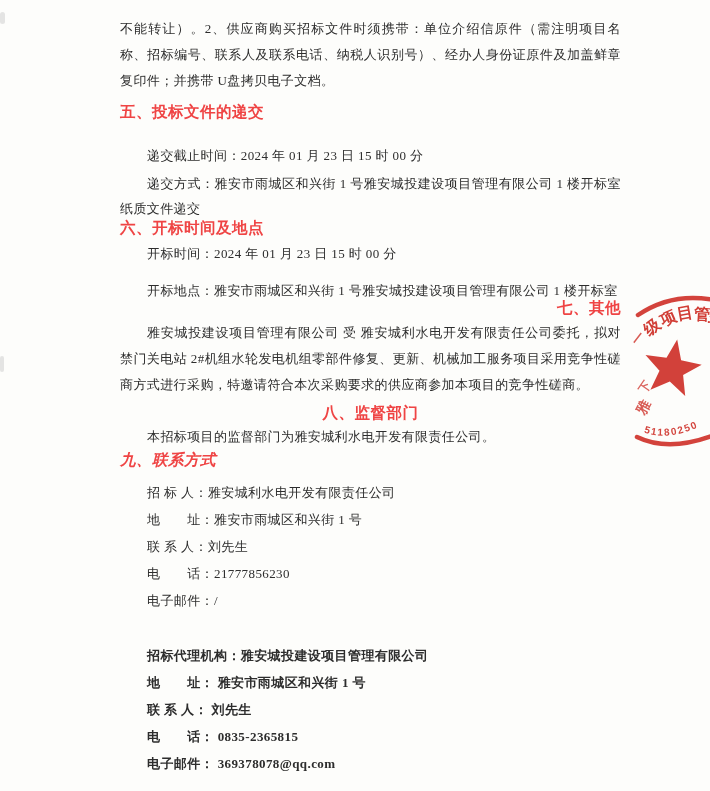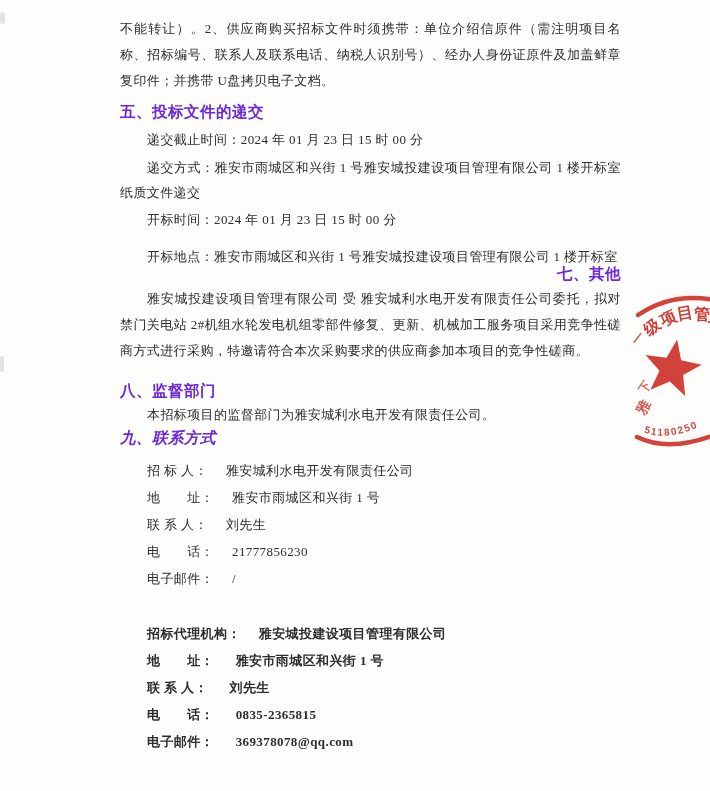--- a/index.html
+++ b/index.html
@@ -12,40 +12,40 @@
   .content { position:absolute; left:120px; top:0; width:501px; }
   p, h2 { margin:0; }
   .body {
     font-size:13px; line-height:26px; text-align:justify;
     letter-spacing:0.4px;
     font-family:Liberation Serif, serif;
   }
   .intro { margin-top:16px; }
   .h {
     font-family:"Liberation Sans","DejaVu Sans",sans-serif;
-    font-size:15.5px; font-weight:700; color:#6d28d9;
+    font-size:15.5px; font-weight:700; color:#ef4444;
     line-height:22px; letter-spacing:0.5px;
   }
   .h-five   { margin-top:7px; }
   .h-six    { margin-top:-4px; }
   .h-seven  { margin-top:-6px;text-align:right; }
-  .h-eight  { margin-top:16px; }
+  .h-eight  { margin-top:4px;text-align:center; }
   .h-nine   { margin-top:0;font-style:italic; }
   .ind { text-indent:27px; }
-  .line1 { margin-top:4px; line-height:26px; }
+  .line1 { margin-top:20px; line-height:26px; }
   .method { margin-top:2px; line-height:25px; }
   .time-line { margin-top:2px; line-height:25px; }
   .place-line { margin-top:12px; line-height:25px; }
   .other-body { margin-top:1px; line-height:26px; }
   .superv { margin-top:0; line-height:25px; }
   .cblock { margin-top:8px; }
   .cblock.agency { margin-top:28px;font-weight:bold; }
   .cline { padding-left:27px; font-size:13px; line-height:27px; letter-spacing:0.4px; }
   .clabel { white-space:pre; }
-  .cvalue { white-space:pre;margin-left:18px; }
+  .cvalue { white-space:pre; }
   .seal { position:absolute; left:590px; top:268px; width:120px; height:200px; }
   .seal text {
     font-family:"Liberation Sans","DejaVu Sans",sans-serif;
     font-weight:700;
   }
   .smudge { position:absolute; background:#cfcfcf; opacity:.55; border-radius:3px; }
   .smudge.s1 { left:0; top:12px; width:5px; height:12px; }
   .smudge.s2 { left:0; top:356px; width:4px; height:16px; }
 </style>
 </head>
@@ -57,20 +57,21 @@
   <div class="smudge s2"></div>
 
   <div class="content">
 
     <p class="body intro">不能转让）。2、供应商购买招标文件时须携带：单位介绍信原件（需注明项目名称、招标编号、联系人及联系电话、纳税人识别号）、经办人身份证原件及加盖鲜章复印件；并携带 U盘拷贝电子文档。</p>
 
     <h2 class="h h-five">五、投标文件的递交</h2>
     <p class="body ind line1">递交截止时间：2024 年 01 月 23 日  15 时 00 分</p>
     <p class="body ind method">递交方式：雅安市雨城区和兴街 1 号雅安城投建设项目管理有限公司 1 楼开标室纸质文件递交</p>
 
+    <h2 class="h h-six">六、开标时间及地点</h2>
     <p class="body ind time-line">开标时间：2024 年 01 月 23 日  15 时 00 分</p>
     <p class="body ind place-line">开标地点：雅安市雨城区和兴街 1 号雅安城投建设项目管理有限公司 1 楼开标室</p>
 
     <h2 class="h h-seven">七、其他</h2>
     <p class="body ind other-body">雅安城投建设项目管理有限公司 受 雅安城利水电开发有限责任公司委托，拟对禁门关电站 2#机组水轮发电机组零部件修复、更新、机械加工服务项目采用竞争性磋商方式进行采购，特邀请符合本次采购要求的供应商参加本项目的竞争性磋商。</p>
 
     <h2 class="h h-eight">八、监督部门</h2>
     <p class="body ind superv">本招标项目的监督部门为雅安城利水电开发有限责任公司。</p>
 
     <h2 class="h h-nine">九、联系方式</h2>

